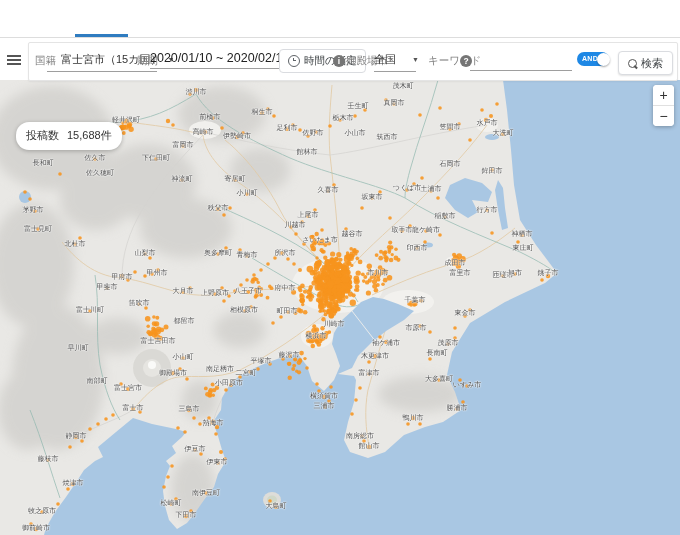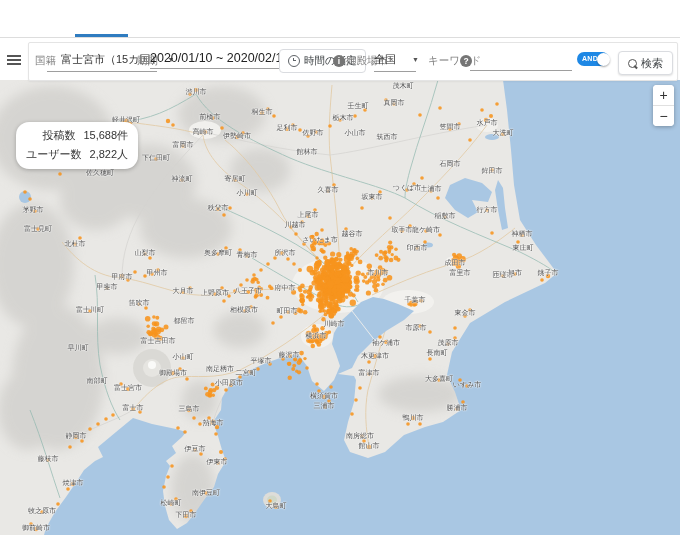--- a/index.html
+++ b/index.html
@@ -1164,21 +1164,20 @@
         <span class="map-label" style="left: 206px; top: 413px;">南伊豆町</span>
         <span class="map-label" style="left: 171px; top: 423px;">松崎町</span>
         <span class="map-label" style="left: 186px; top: 435px;">下田市</span>
         <span class="map-label" style="left: 276px; top: 426px;">大島町</span>
         <span class="map-label" style="left: 42px; top: 431px;">牧之原市</span>
         <span class="map-label" style="left: 36px; top: 448px;">御前崎市</span>
       </div>
 
     <div class="stats">
       <div class="row"><span class="lab">投稿数</span><span>15,688件</span></div>
-      <div class="row"><span class="lab">ユーザー数</span><span>2,822人</span></div>
     </div>
 
     <div class="zoomctl">
       <button>+</button>
       <div class="divider"></div>
       <button>−</button>
     </div>
 
   </div>
 </div>

